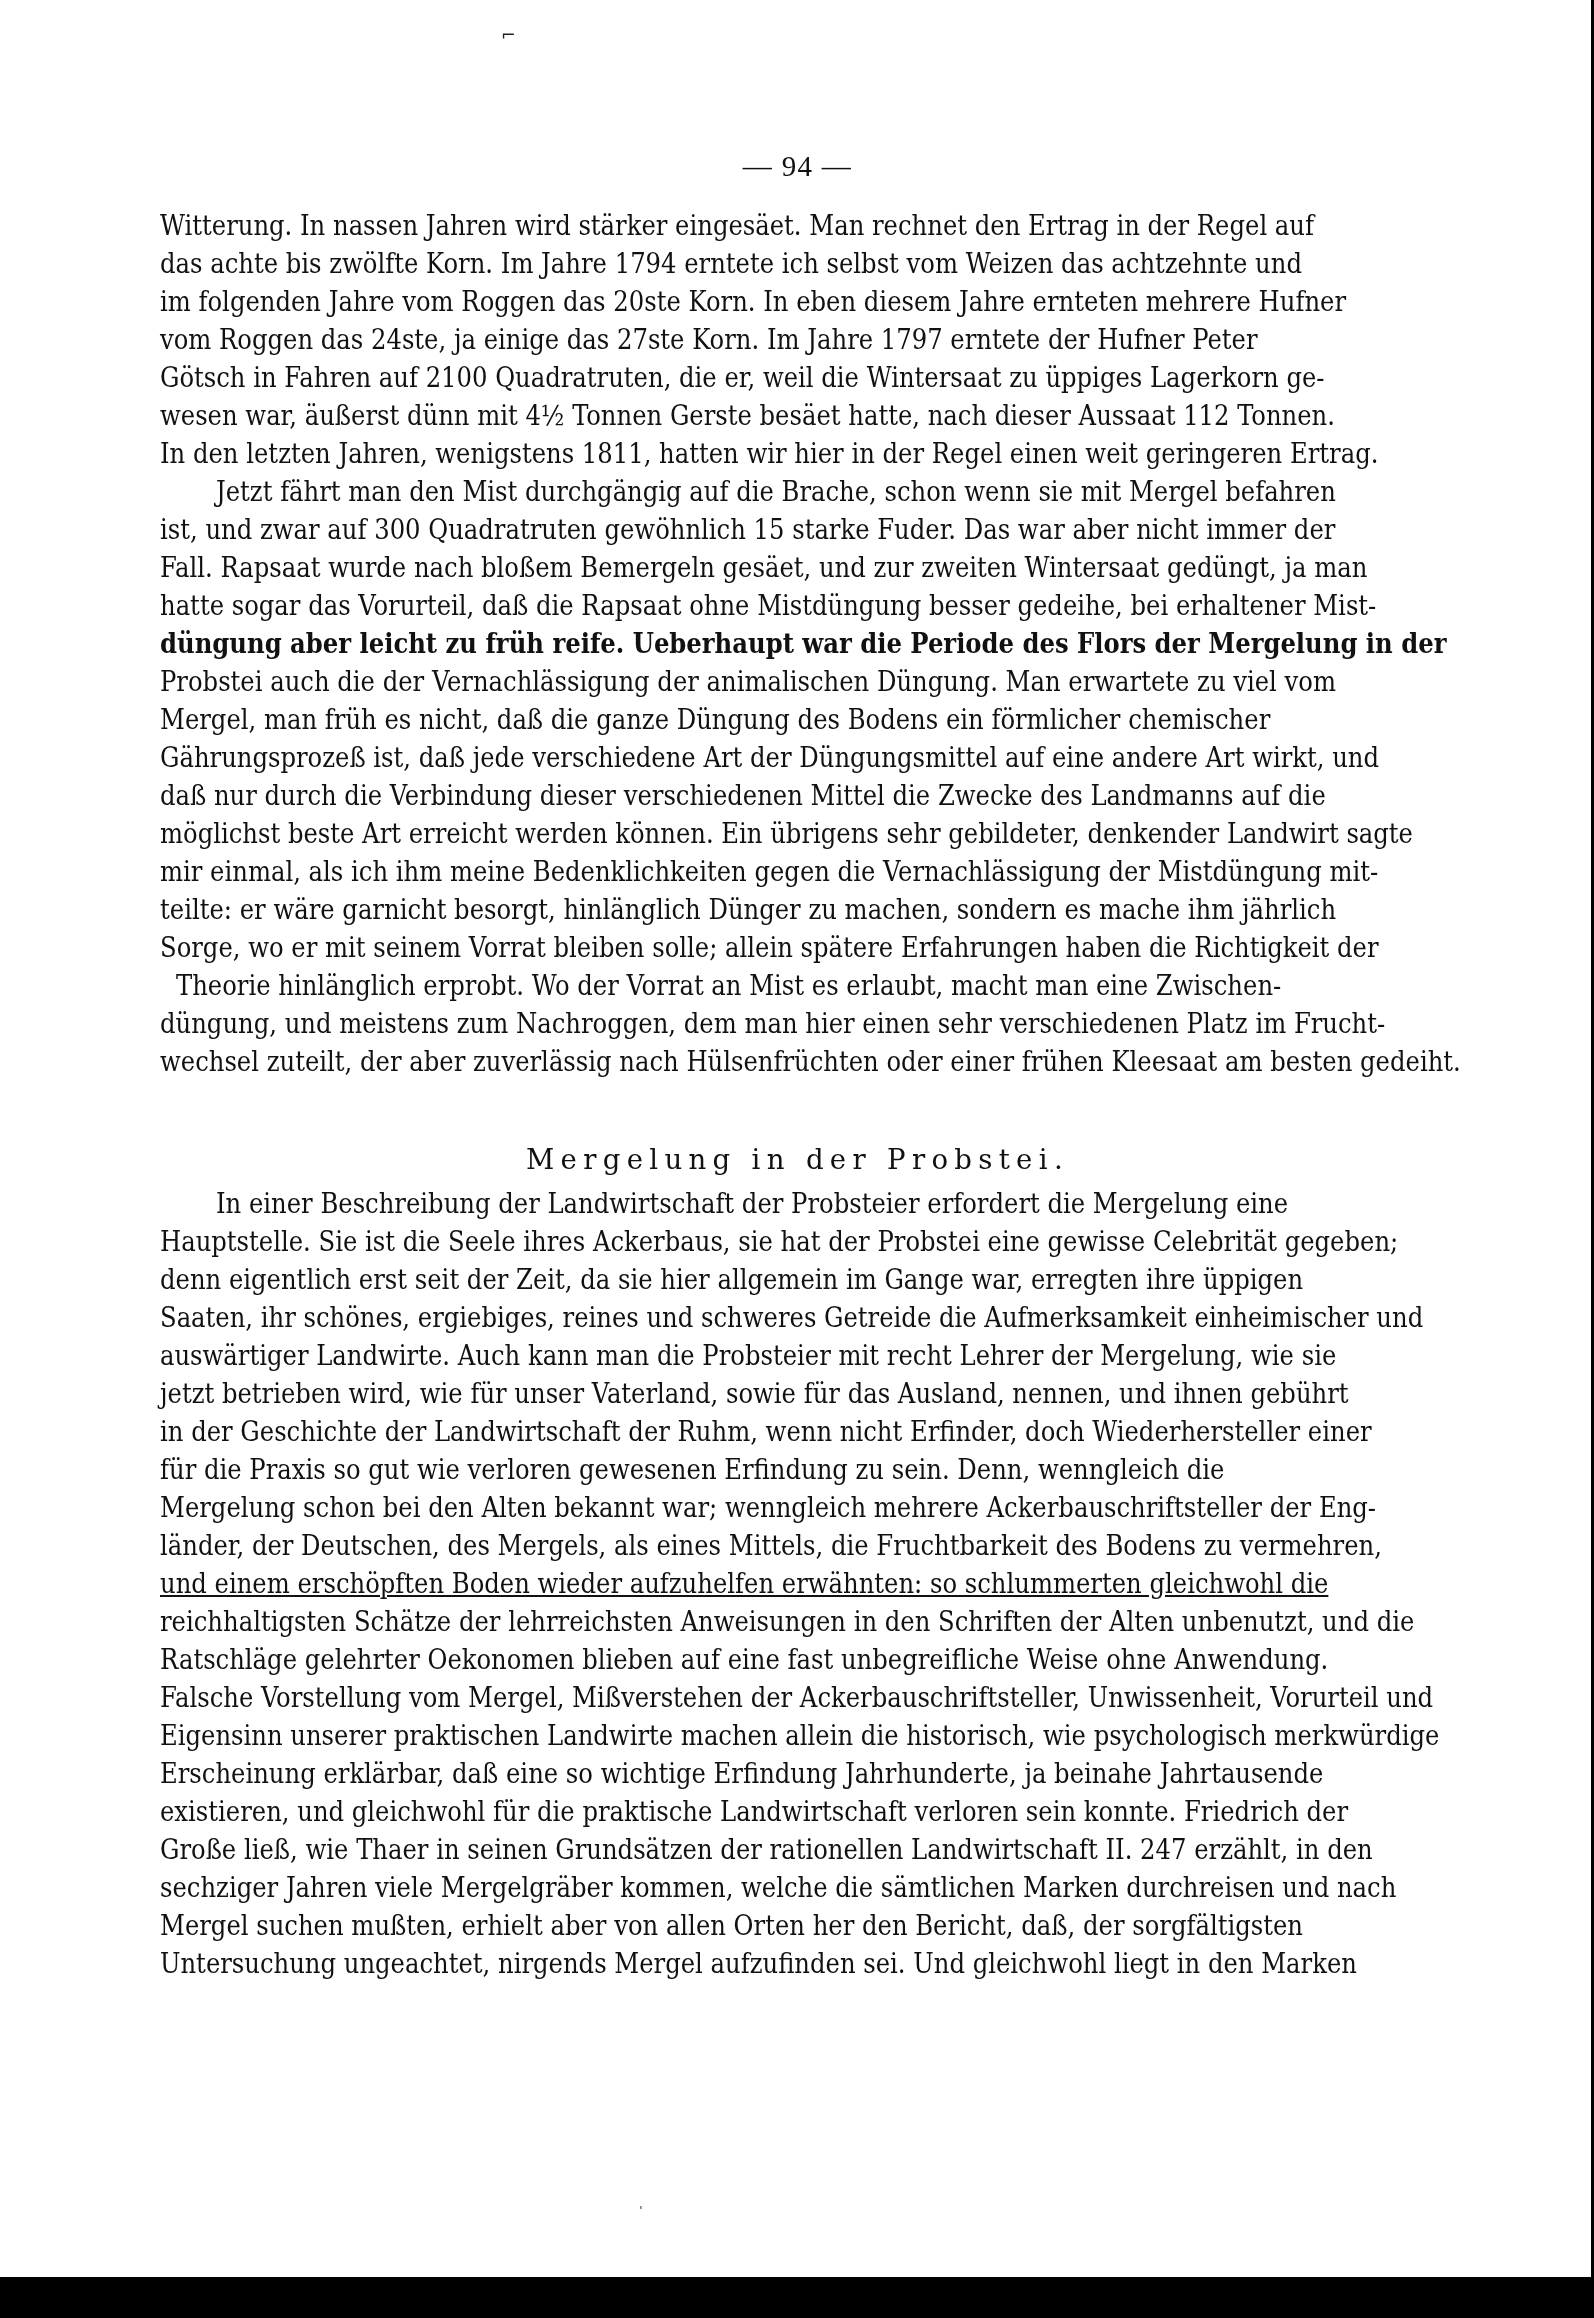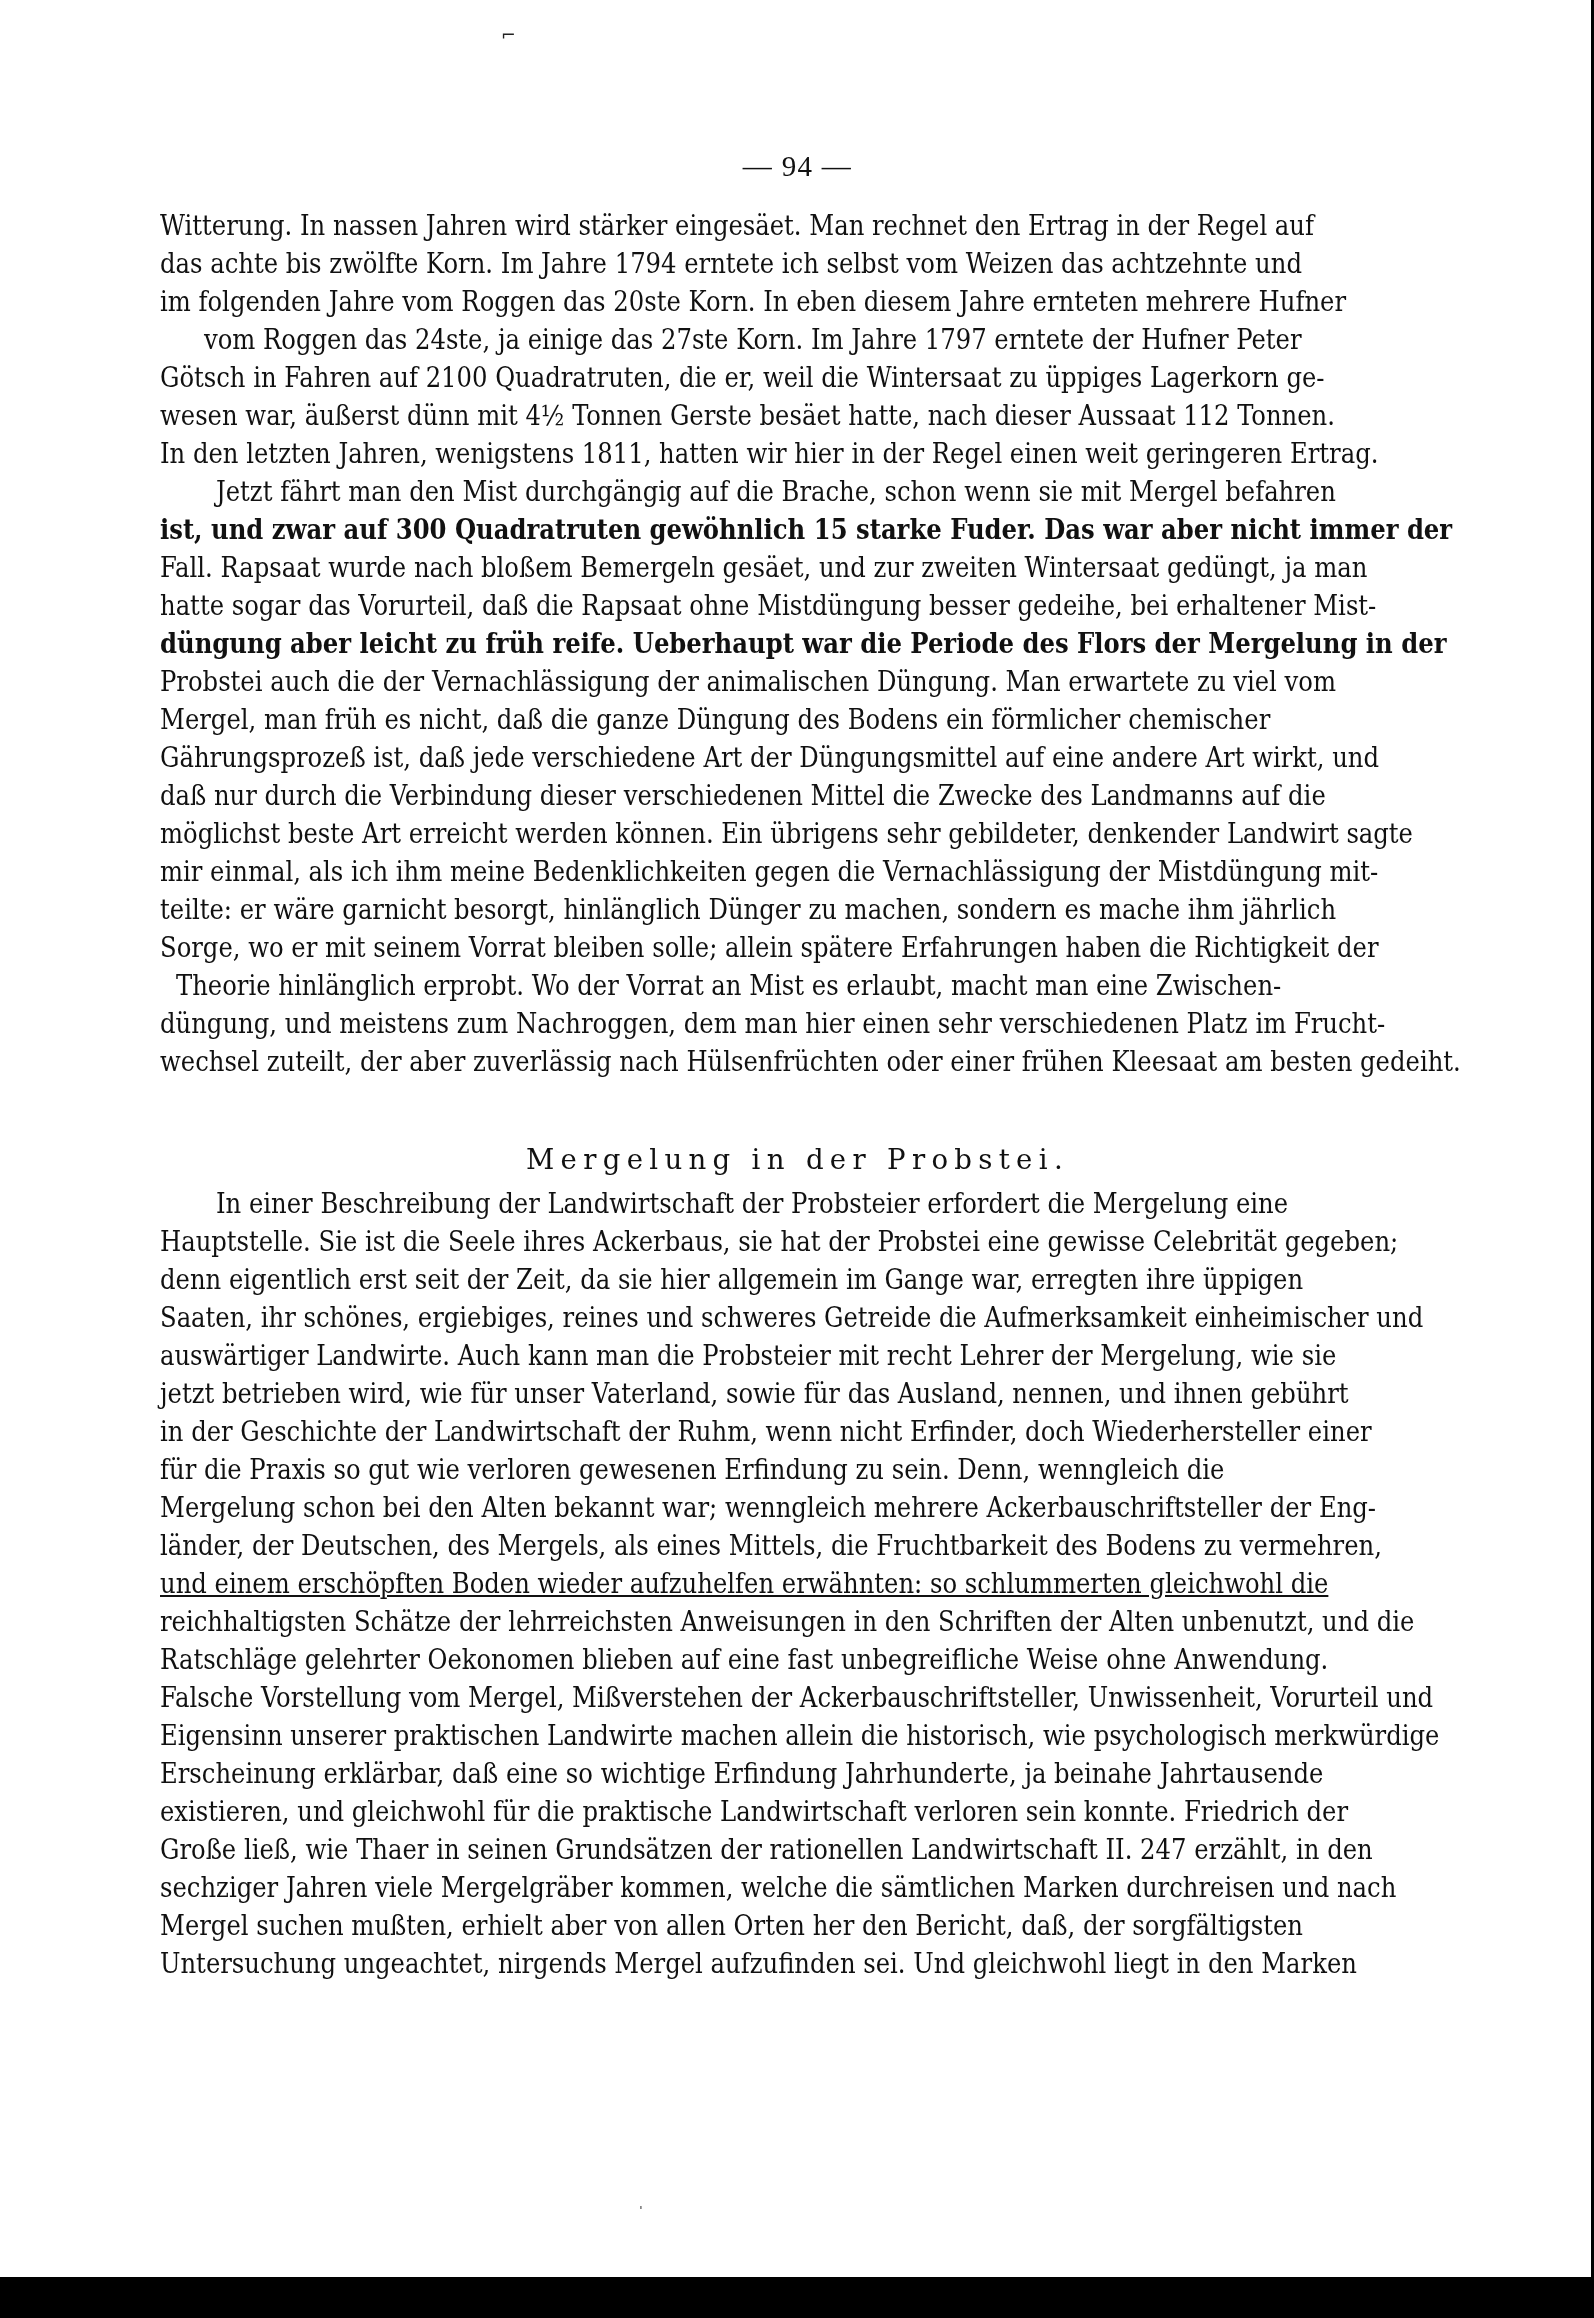--- a/index.html
+++ b/index.html
@@ -104,28 +104,28 @@
 <div class="page">
   <span class="scribble">⌐</span>
 
   <div class="page-number">— 94 —</div>
 
   <div class="text-block block1" id="block1">
       <div>
         <span class="line" style="display: block;"><span style="white-space: nowrap; display: inline-block; transform-origin: left center; transform: scaleX(1);">Witterung.  In nassen Jahren wird stärker eingesäet.  Man rechnet den Ertrag in der Regel auf</span></span>
         <span class="line" style="display: block;"><span style="white-space: nowrap; display: inline-block; transform-origin: left center; transform: scaleX(1);">das achte bis zwölfte Korn.  Im Jahre 1794 erntete ich selbst vom Weizen das achtzehnte und</span></span>
         <span class="line" style="display: block;"><span style="white-space: nowrap; display: inline-block; transform-origin: left center; transform: scaleX(1);">im folgenden Jahre vom Roggen das 20ste Korn.  In eben diesem Jahre ernteten mehrere Hufner</span></span>
-        <span class="line" style="display: block; margin-left: 44px;"><span style="white-space: nowrap; display: inline-block; transform-origin: left center; transform: scaleX(1);">vom Roggen das 24ste, ja einige das 27ste Korn.  Im Jahre 1797 erntete der Hufner Peter</span></span>
+        <span class="line" style="display: block;"><span style="white-space: nowrap; display: inline-block; transform-origin: left center; transform: scaleX(1);">vom Roggen das 24ste, ja einige das 27ste Korn.  Im Jahre 1797 erntete der Hufner Peter</span></span>
         <span class="line" style="display: block;"><span style="white-space: nowrap; display: inline-block; transform-origin: left center; transform: scaleX(1);">Götsch in Fahren auf 2100 Quadratruten, die er, weil die Wintersaat zu üppiges Lagerkorn ge-</span></span>
         <span class="line" style="display: block;"><span style="white-space: nowrap; display: inline-block; transform-origin: left center; transform: scaleX(1);">wesen war, äußerst dünn mit 4½ Tonnen Gerste besäet hatte, nach dieser Aussaat 112 Tonnen.</span></span>
         <span class="line last" style="display: block;"><span style="white-space: nowrap;">In den letzten Jahren, wenigstens 1811, hatten wir hier in der Regel einen weit geringeren Ertrag.</span></span>
       </div>
       <div>
         <span class="line indent" style="display: block;"><span style="white-space: nowrap; display: inline-block; transform-origin: left center; transform: scaleX(1);">Jetzt fährt man den Mist durchgängig auf die Brache, schon wenn sie mit Mergel befahren</span></span>
-        <span class="line" style="display: block;"><span style="white-space: nowrap; display: inline-block; transform-origin: left center; transform: scaleX(1); font-weight: bold;">ist, und zwar auf 300 Quadratruten gewöhnlich 15 starke Fuder.  Das war aber nicht immer der</span></span>
+        <span class="line" style="display: block;"><span style="white-space: nowrap; display: inline-block; transform-origin: left center; transform: scaleX(1);">ist, und zwar auf 300 Quadratruten gewöhnlich 15 starke Fuder.  Das war aber nicht immer der</span></span>
         <span class="line" style="display: block;"><span style="white-space: nowrap; display: inline-block; transform-origin: left center; transform: scaleX(1);">Fall.  Rapsaat wurde nach bloßem Bemergeln gesäet, und zur zweiten Wintersaat gedüngt, ja man</span></span>
         <span class="line" style="display: block;"><span style="white-space: nowrap; display: inline-block; transform-origin: left center; transform: scaleX(1);">hatte sogar das Vorurteil, daß die Rapsaat ohne Mistdüngung besser gedeihe, bei erhaltener Mist-</span></span>
         <span class="line" style="display: block; font-weight: bold;"><span style="white-space: nowrap; display: inline-block; transform-origin: left center; transform: scaleX(1);">düngung aber leicht zu früh reife.  Ueberhaupt war die Periode des Flors der Mergelung in der</span></span>
         <span class="line" style="display: block;"><span style="white-space: nowrap; display: inline-block; transform-origin: left center; transform: scaleX(1);">Probstei auch die der Vernachlässigung der animalischen Düngung.  Man erwartete zu viel vom</span></span>
         <span class="line" style="display: block;"><span style="white-space: nowrap; display: inline-block; transform-origin: left center; transform: scaleX(1);">Mergel, man früh es nicht, daß die ganze Düngung des Bodens ein förmlicher chemischer</span></span>
         <span class="line" style="display: block;"><span style="white-space: nowrap; display: inline-block; transform-origin: left center; transform: scaleX(1);">Gährungsprozeß ist, daß jede verschiedene Art der Düngungsmittel auf eine andere Art wirkt, und</span></span>
         <span class="line" style="display: block;"><span style="white-space: nowrap; display: inline-block; transform-origin: left center; transform: scaleX(1);">daß nur durch die Verbindung dieser verschiedenen Mittel die Zwecke des Landmanns auf die</span></span>
         <span class="line" style="display: block;"><span style="white-space: nowrap; display: inline-block; transform-origin: left center; transform: scaleX(1);">möglichst beste Art erreicht werden können.  Ein übrigens sehr gebildeter, denkender Landwirt sagte</span></span>
         <span class="line" style="display: block;"><span style="white-space: nowrap; display: inline-block; transform-origin: left center; transform: scaleX(1);">mir einmal, als ich ihm meine Bedenklichkeiten gegen die Vernachlässigung der Mistdüngung mit-</span></span>
         <span class="line" style="display: block;"><span style="white-space: nowrap; display: inline-block; transform-origin: left center; transform: scaleX(1);">teilte: er wäre garnicht besorgt, hinlänglich Dünger zu machen, sondern es mache ihm jährlich</span></span>

